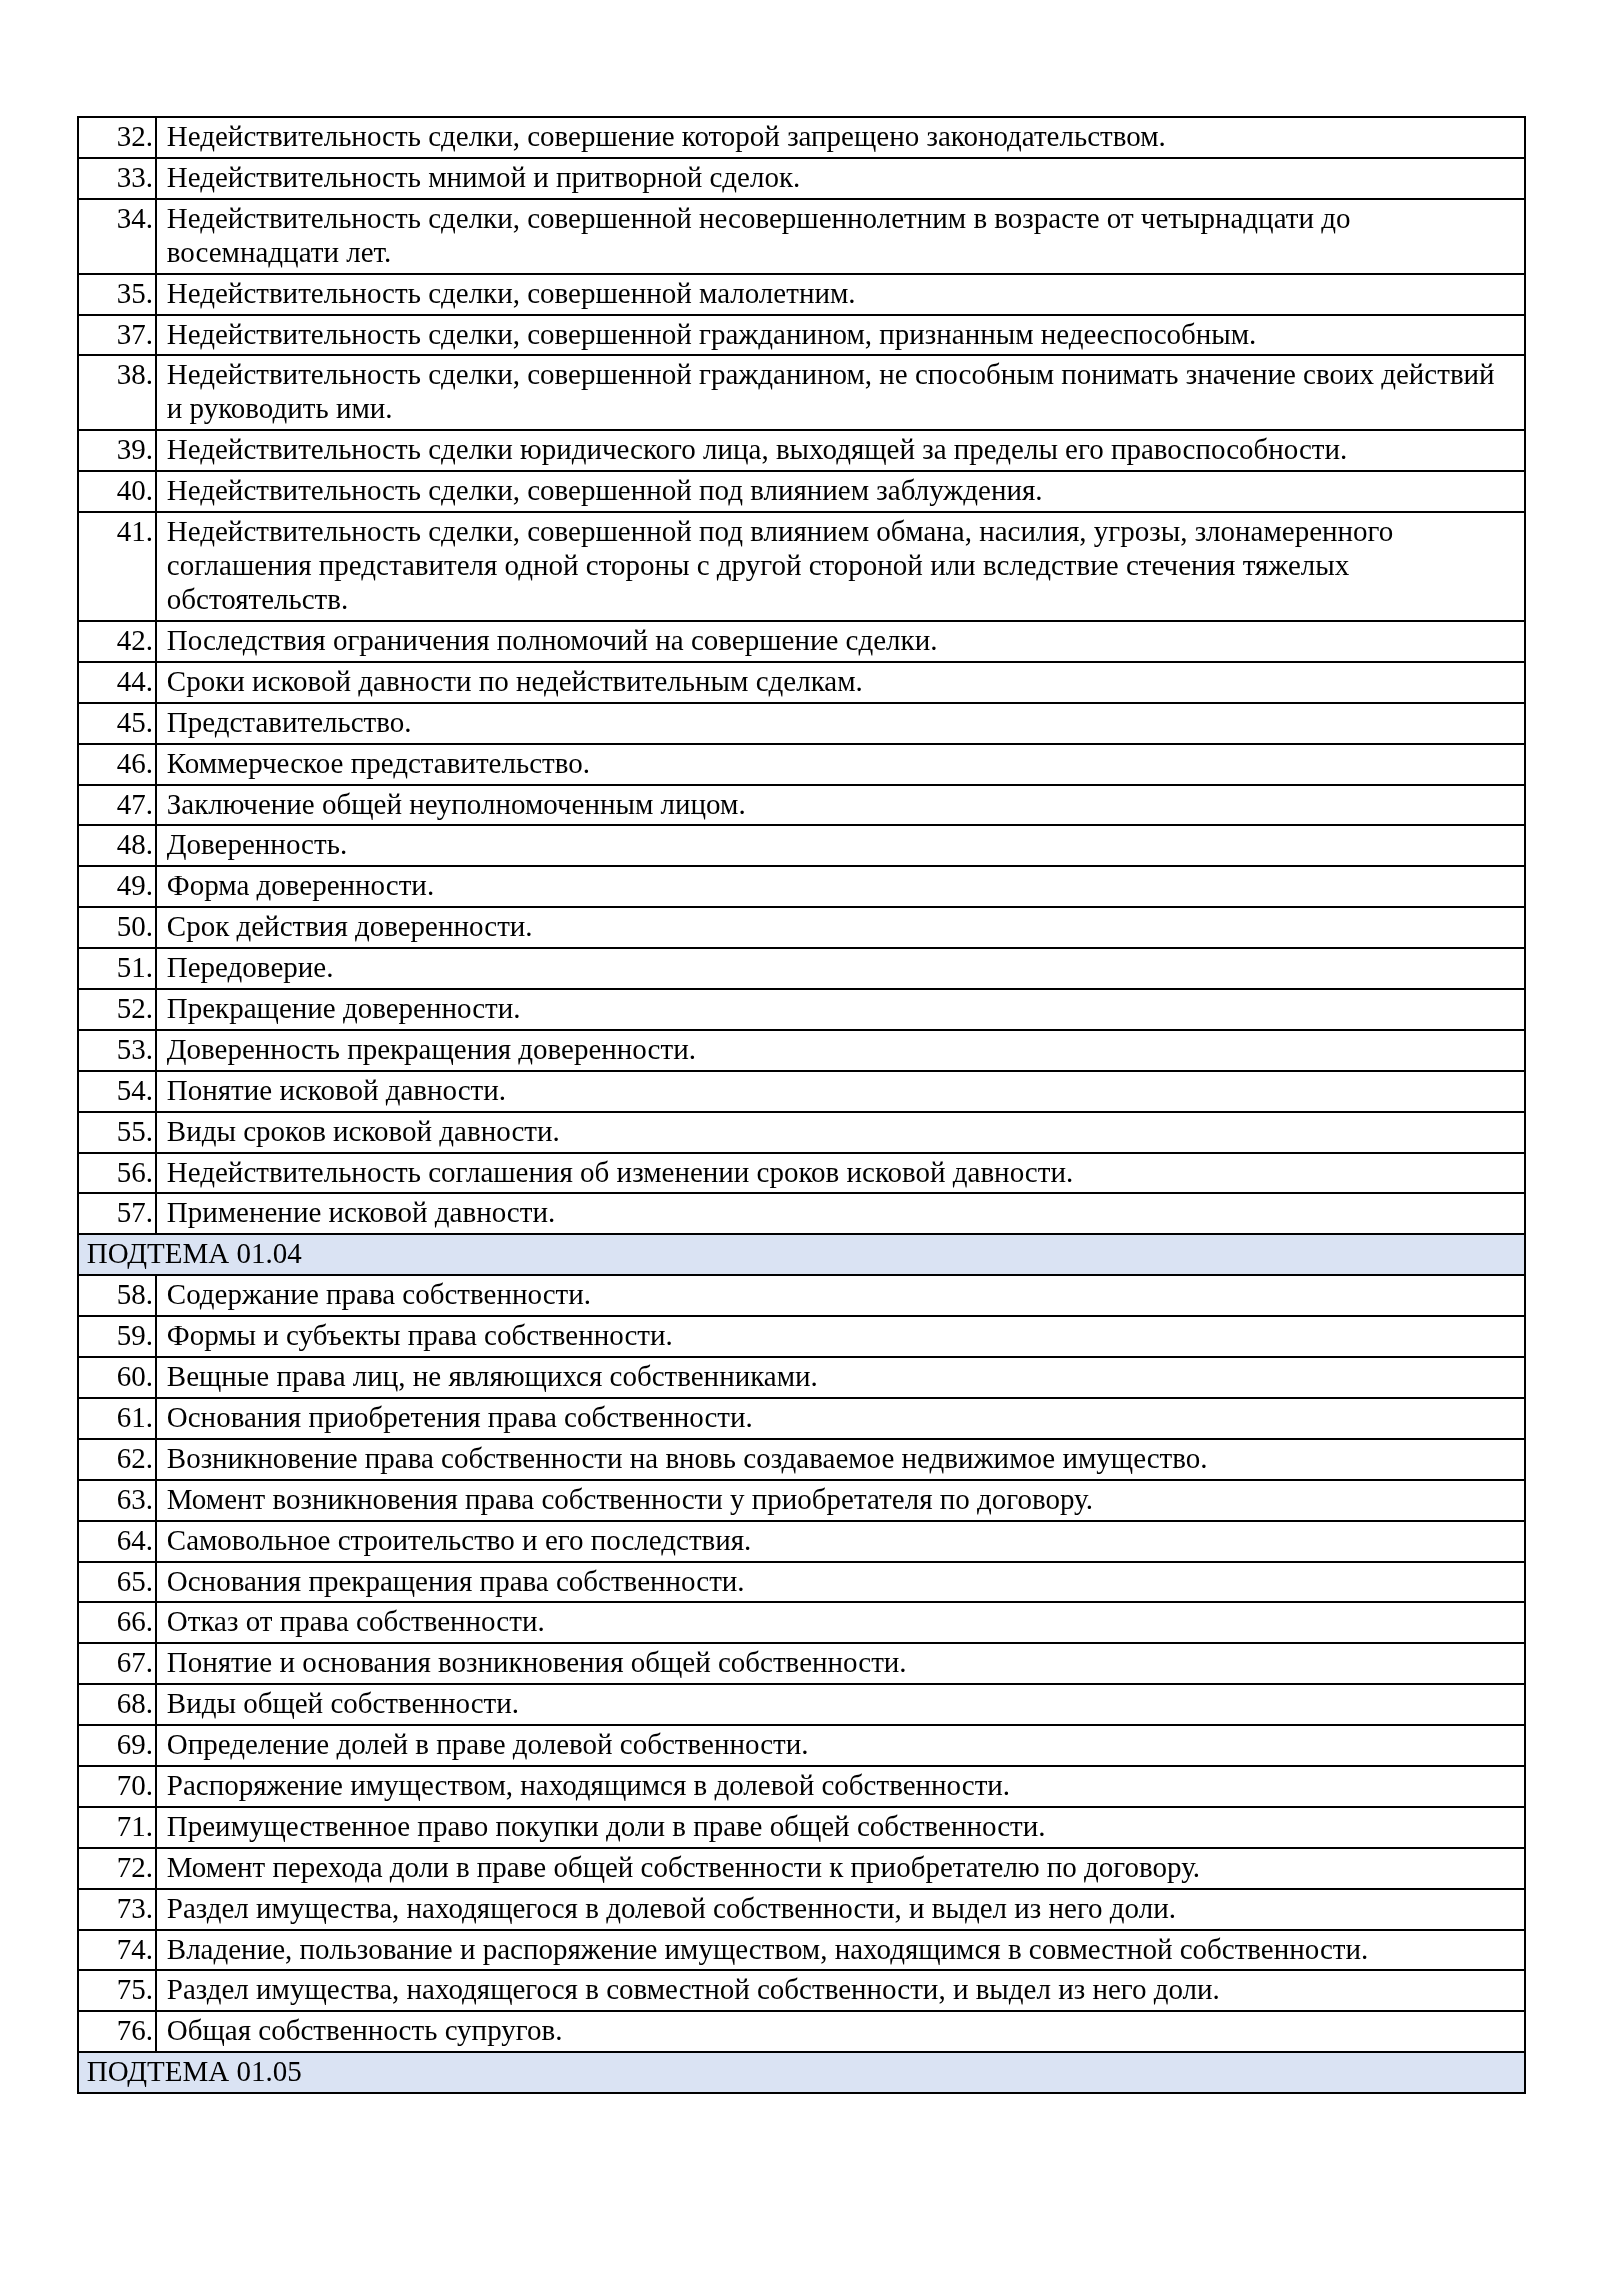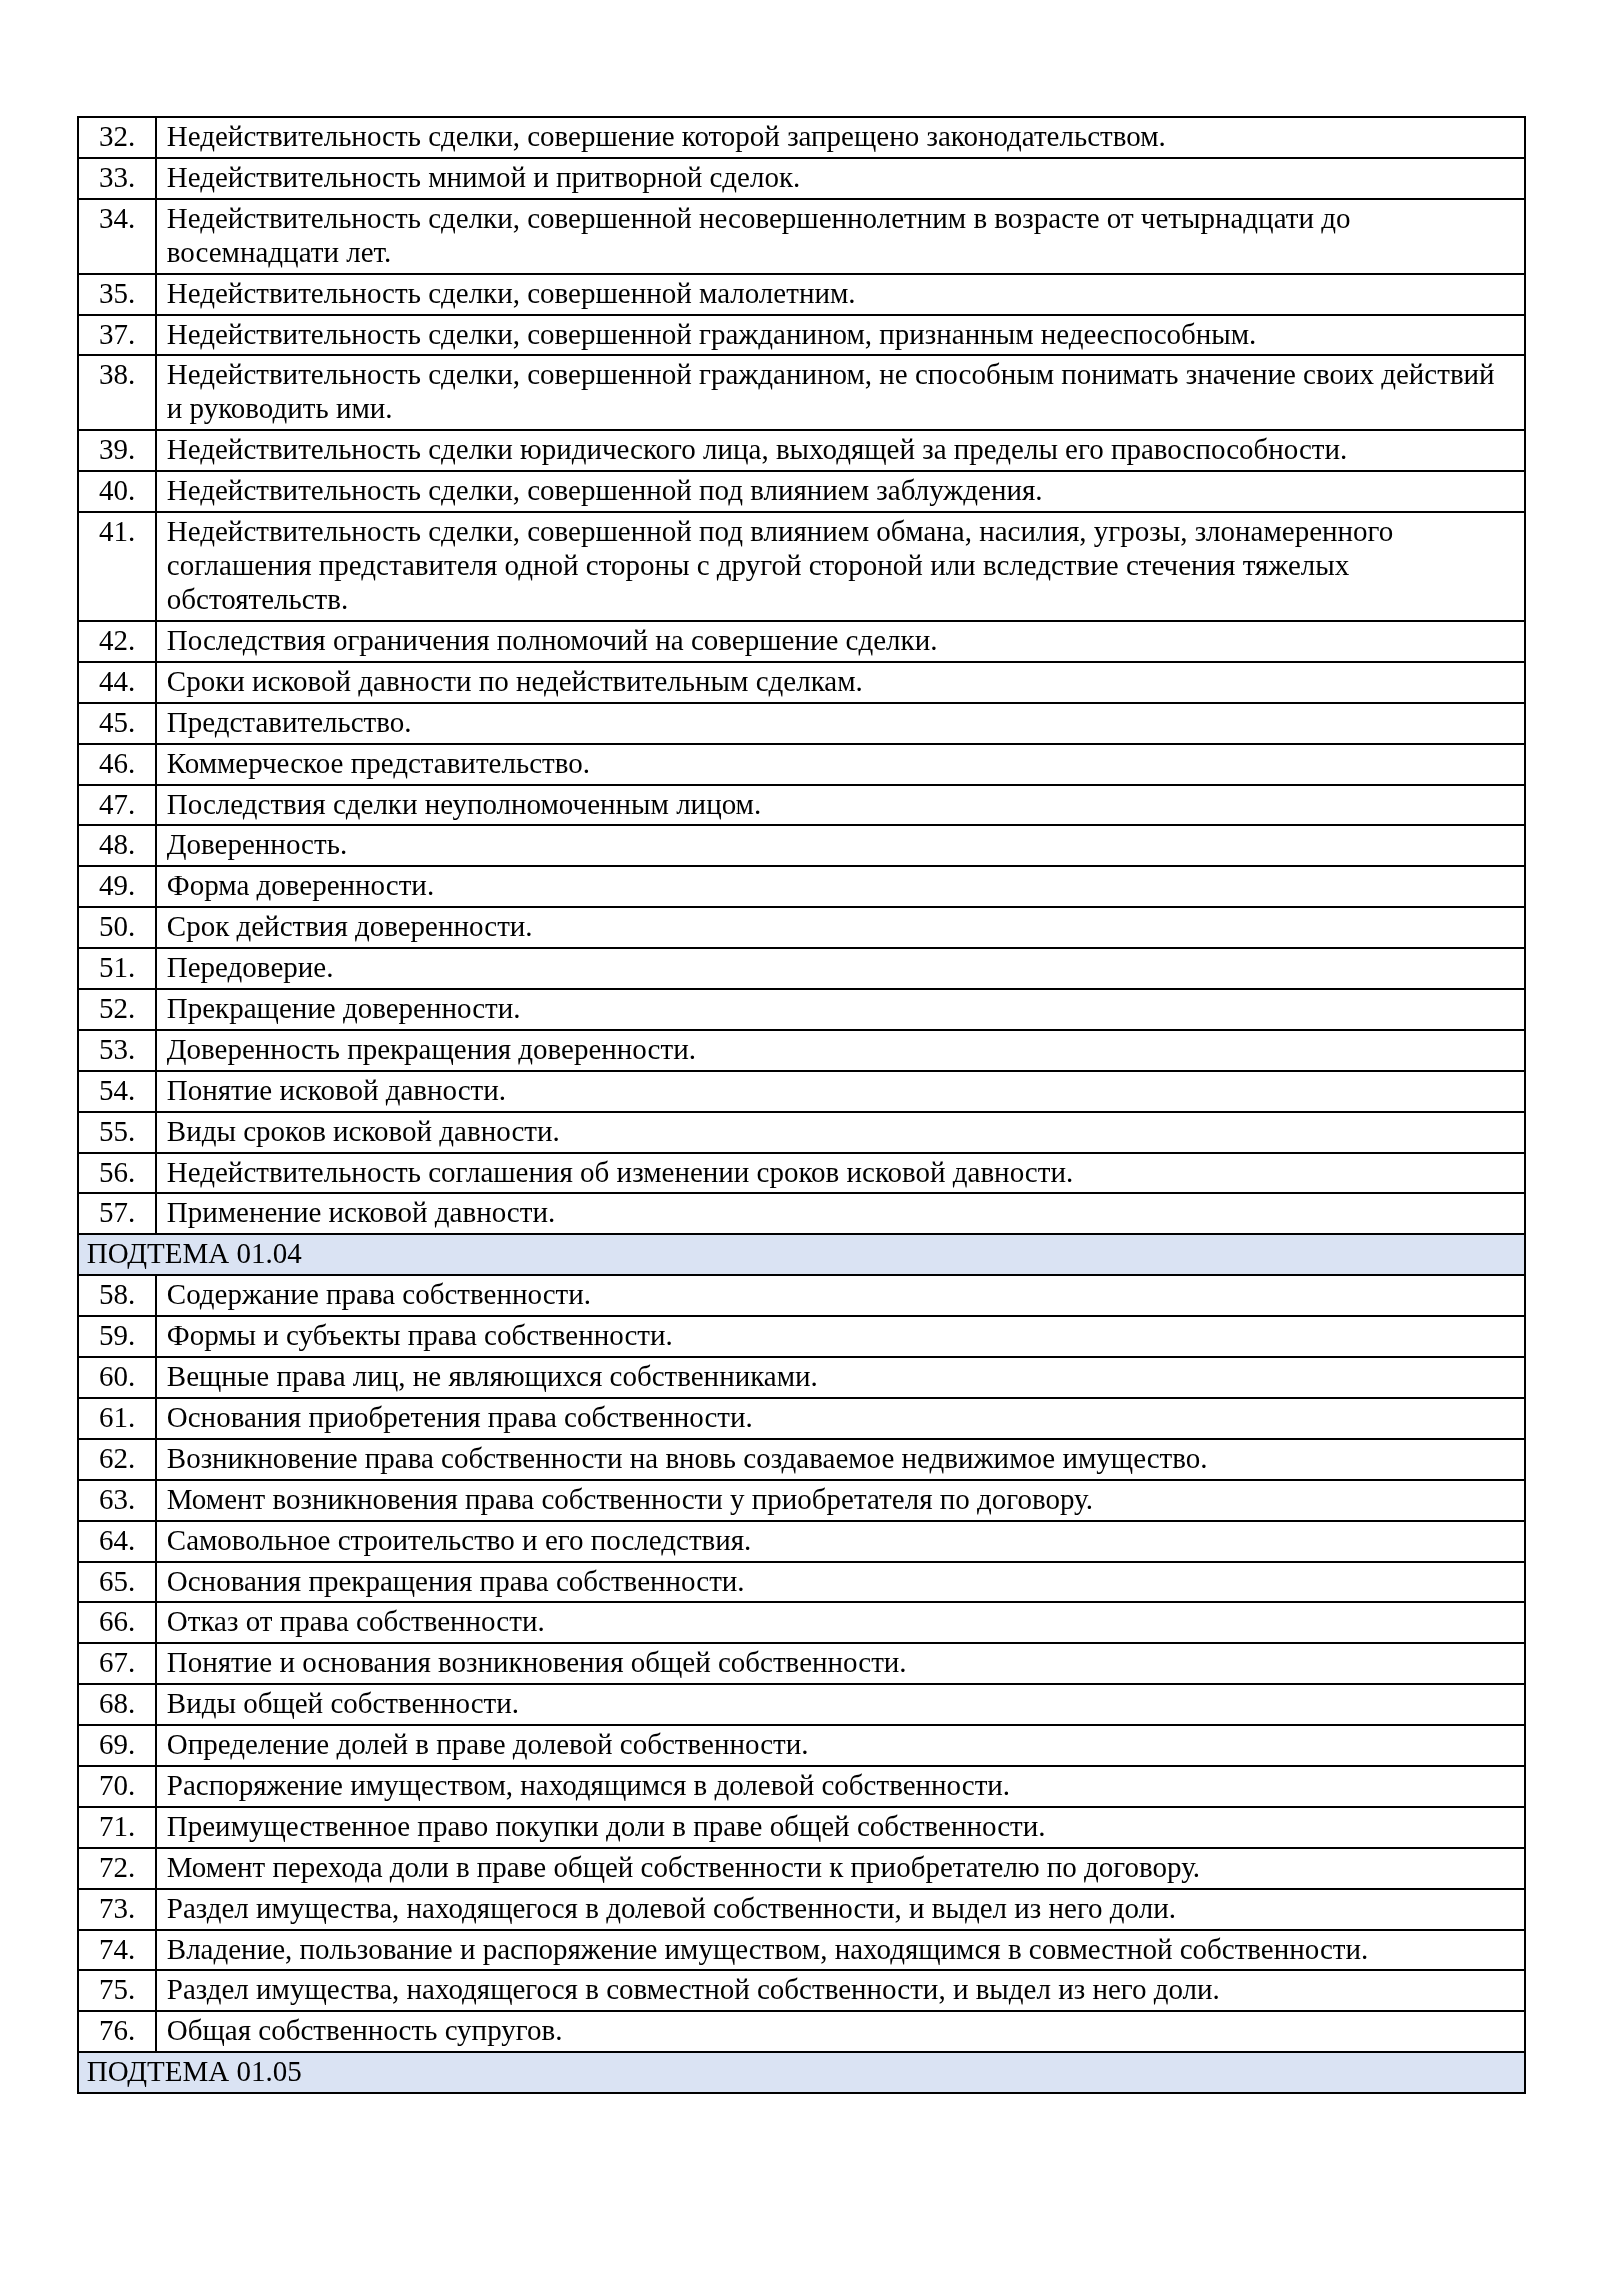--- a/index.html
+++ b/index.html
@@ -28,21 +28,21 @@
   .col-num  { width: 78px; }
   table.topics-table td {
     border: 2px solid var(--border-color, #000);
     font-size: 29px;
     line-height: 34px;
     vertical-align: top;
     padding: 1px 11.8px 3.9px 9.8px;
     word-wrap: break-word;
   }
   table.topics-table td.num {
-    text-align: center;
+    text-align: right;
     padding: 1px 2px 3.9px 2px;
   }
   table.topics-table td.subtheme {
     background: var(--subtheme-bg, #dae3f3);
     border-top-width: 2.9px;
     border-bottom-width: 2.9px;
     padding-left: 7.8px;
     margin-left: 36px;
   }
 </style>
@@ -103,21 +103,21 @@
         <tr>
           <td class="num">45.</td>
           <td class="text">Представительство.</td>
         </tr>
         <tr>
           <td class="num">46.</td>
           <td class="text">Коммерческое представительство.</td>
         </tr>
         <tr>
           <td class="num">47.</td>
-          <td class="text">Последствия сделки неуполномоченным лицом.</td>
+          <td class="text">Заключение общей неуполномоченным лицом.</td>
         </tr>
         <tr>
           <td class="num">48.</td>
           <td class="text">Доверенность.</td>
         </tr>
         <tr>
           <td class="num">49.</td>
           <td class="text">Форма доверенности.</td>
         </tr>
         <tr>

